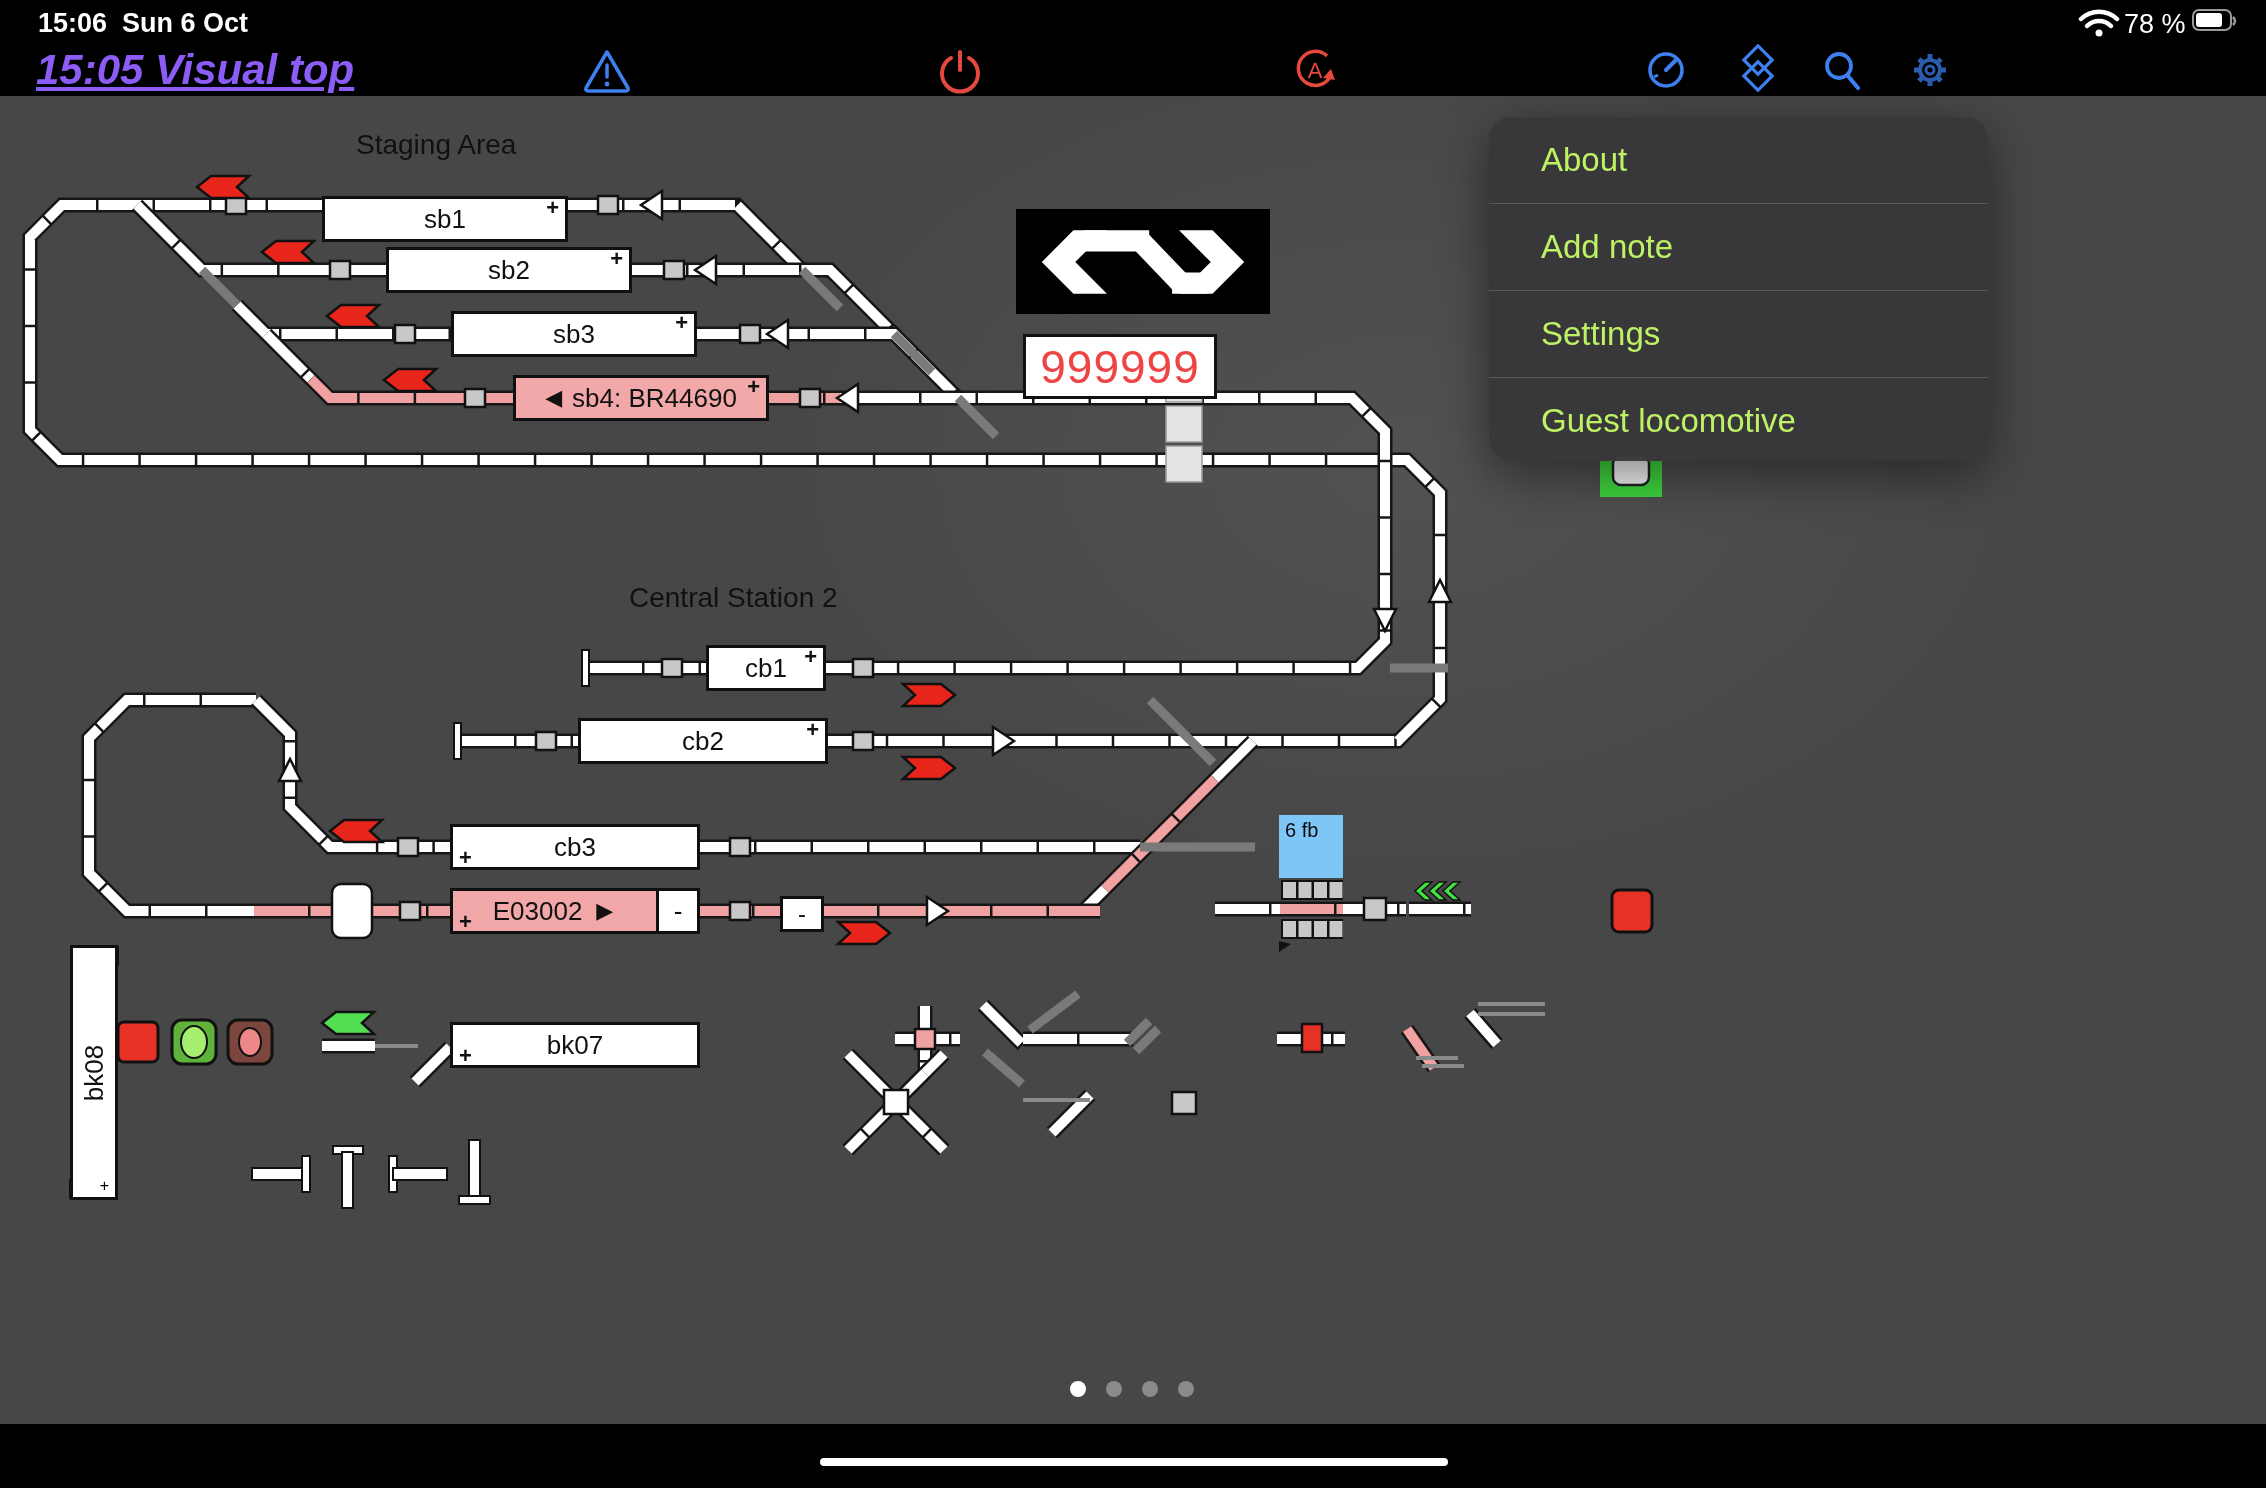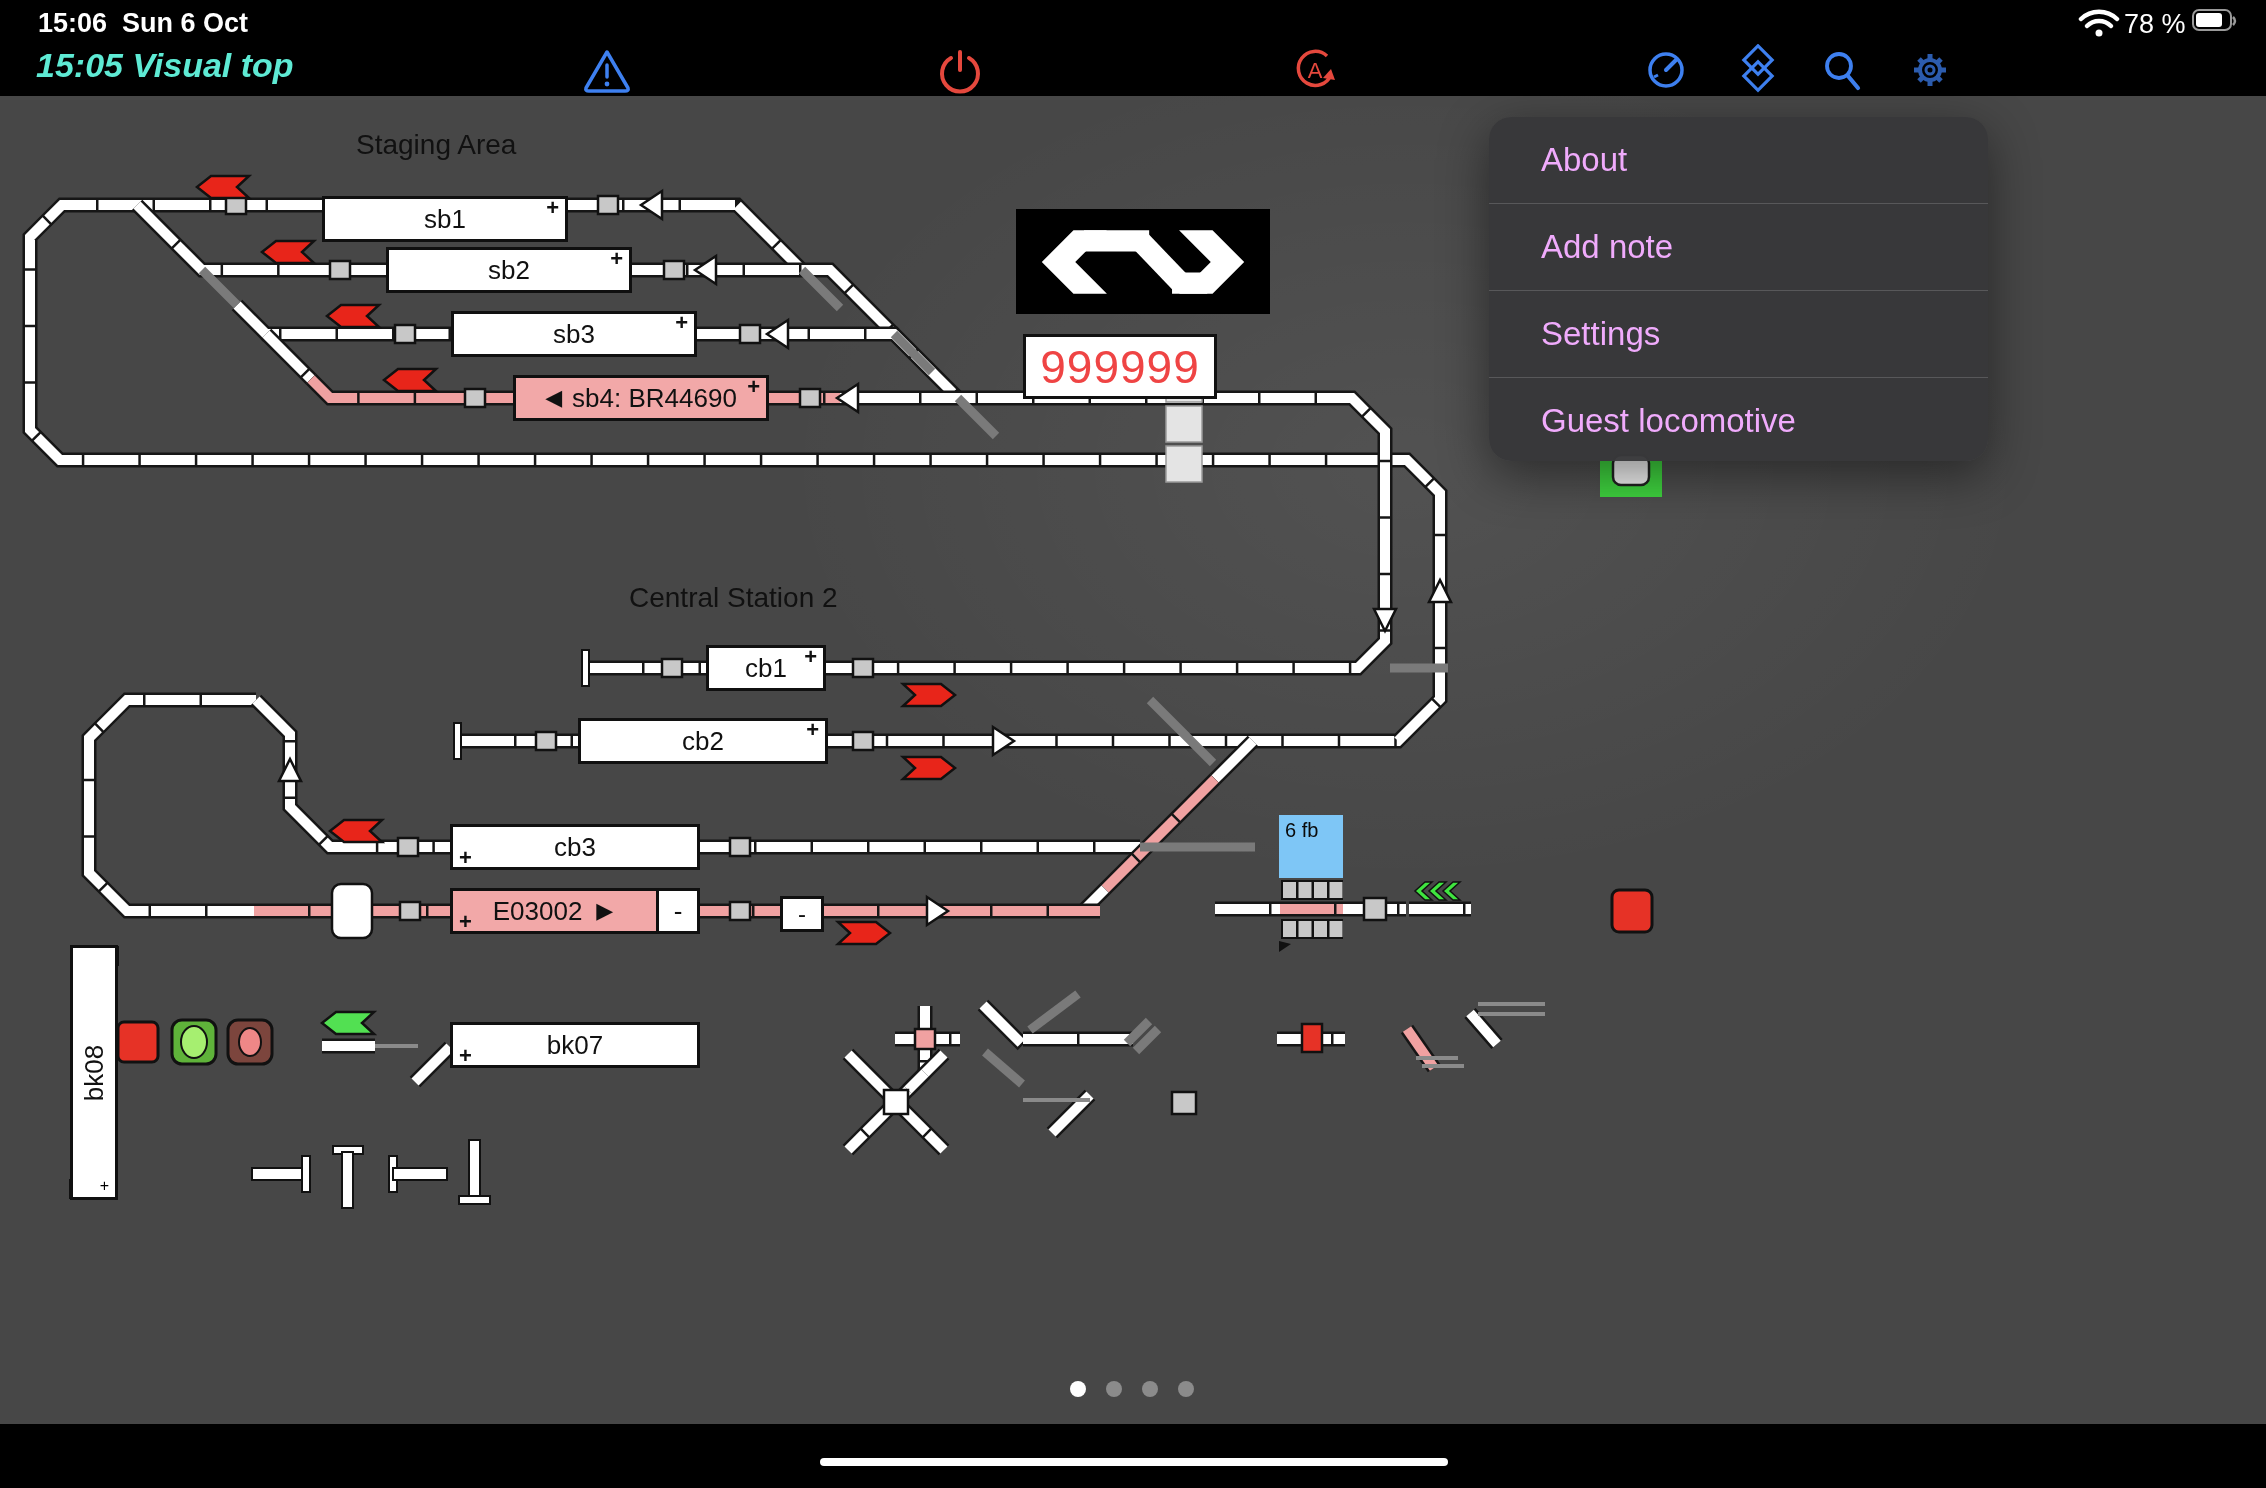--- a/index.html
+++ b/index.html
@@ -4,21 +4,21 @@
 <style>
   html,body{margin:0;padding:0;background:#000;}
   #app{position:relative;width:2266px;height:1488px;overflow:hidden;
        font-family:"Liberation Sans",sans-serif;background:#000;}
   
   #statusbar{position:absolute;left:0;top:0;width:2266px;height:44px;background:#000;color:#fff;}
   #statusbar .time{position:absolute;left:38px;top:8px;font-size:27px;font-weight:700;}
   #statusbar .date{position:absolute;left:122px;top:8px;font-size:27px;font-weight:600;}
   #statusbar .pct{position:absolute;left:2124px;top:9px;font-size:27px;}
   #toolbar{position:absolute;left:0;top:44px;width:2266px;height:52px;background:#000;}
-  #toolbar .title{position:absolute;left:36px;top:2px;font-size:34px;font-style:italic;font-weight:600;color:#5eead4;}
+  #toolbar .title{position:absolute;left:36px;top:2px;font-size:42px;font-style:italic;font-weight:600;color:#8b5cf6;text-decoration:underline;}
   .tbicon{position:absolute;top:0;width:56px;height:52px;cursor:pointer;}
   
   #canvas{position:absolute;left:0;top:96px;width:2266px;height:1328px;
     background:#474747;
     background-image:radial-gradient(ellipse 900px 600px at 62% 28%, rgba(255,255,255,0.06), rgba(255,255,255,0) 70%);}
   #trk{position:absolute;left:0;top:-96px;}
   .arealabel{position:absolute;color:#111;font-size:28px;font-weight:500;white-space:nowrap;}
   .blk{position:absolute;background:#fff;border:3px solid #101010;box-sizing:border-box;
        display:flex;align-items:center;justify-content:center;color:#111;font-size:26px;cursor:pointer;}
   .blk .plus{position:absolute;font-size:22px;font-weight:700;line-height:14px;}
@@ -33,21 +33,21 @@
       font-size:46px;color:#ef4444;letter-spacing:1px;}
   #bluebox{position:absolute;left:1279px;top:815px;width:64px;height:63px;background:#7ec6f6;
       color:#0b0b0b;font-size:20px;padding:4px 0 0 6px;box-sizing:border-box;cursor:pointer;}
   #bk08{position:absolute;left:70px;top:945px;width:48px;height:255px;background:#fff;border:3px solid #101010;
       box-sizing:border-box;cursor:pointer;}
   #bk08 .lbl{position:absolute;left:50%;top:50%;transform:translate(-50%,-50%) rotate(-90deg);
       font-size:26px;color:#111;white-space:nowrap;}
   
   #menu{position:absolute;left:1489px;top:117px;width:499px;height:344px;background:rgba(56,56,58,0.97);
       border-radius:22px;box-shadow:0 14px 50px rgba(0,0,0,0.45);overflow:hidden;}
-  .menuitem{height:86px;display:flex;align-items:center;padding-left:52px;color:#f0abfc;font-size:33px;cursor:pointer;}
+  .menuitem{height:86px;display:flex;align-items:center;padding-left:52px;color:#bef264;font-size:33px;cursor:pointer;}
   .menuitem + .menuitem{border-top:1.5px solid #58585a;}
   
   #dots{position:absolute;left:1070px;top:1381px;display:flex;gap:20px;}
   .dot{width:16px;height:16px;border-radius:50%;background:#8b8b8b;cursor:pointer;}
   .dot.active{background:#fff;}
   #bottombar{position:absolute;left:0;top:1424px;width:2266px;height:64px;background:#000;}
   #homebar{position:absolute;left:820px;top:1458px;width:628px;height:8px;border-radius:5px;background:#fff;cursor:pointer;}
 </style>
 </head>
 <body>

